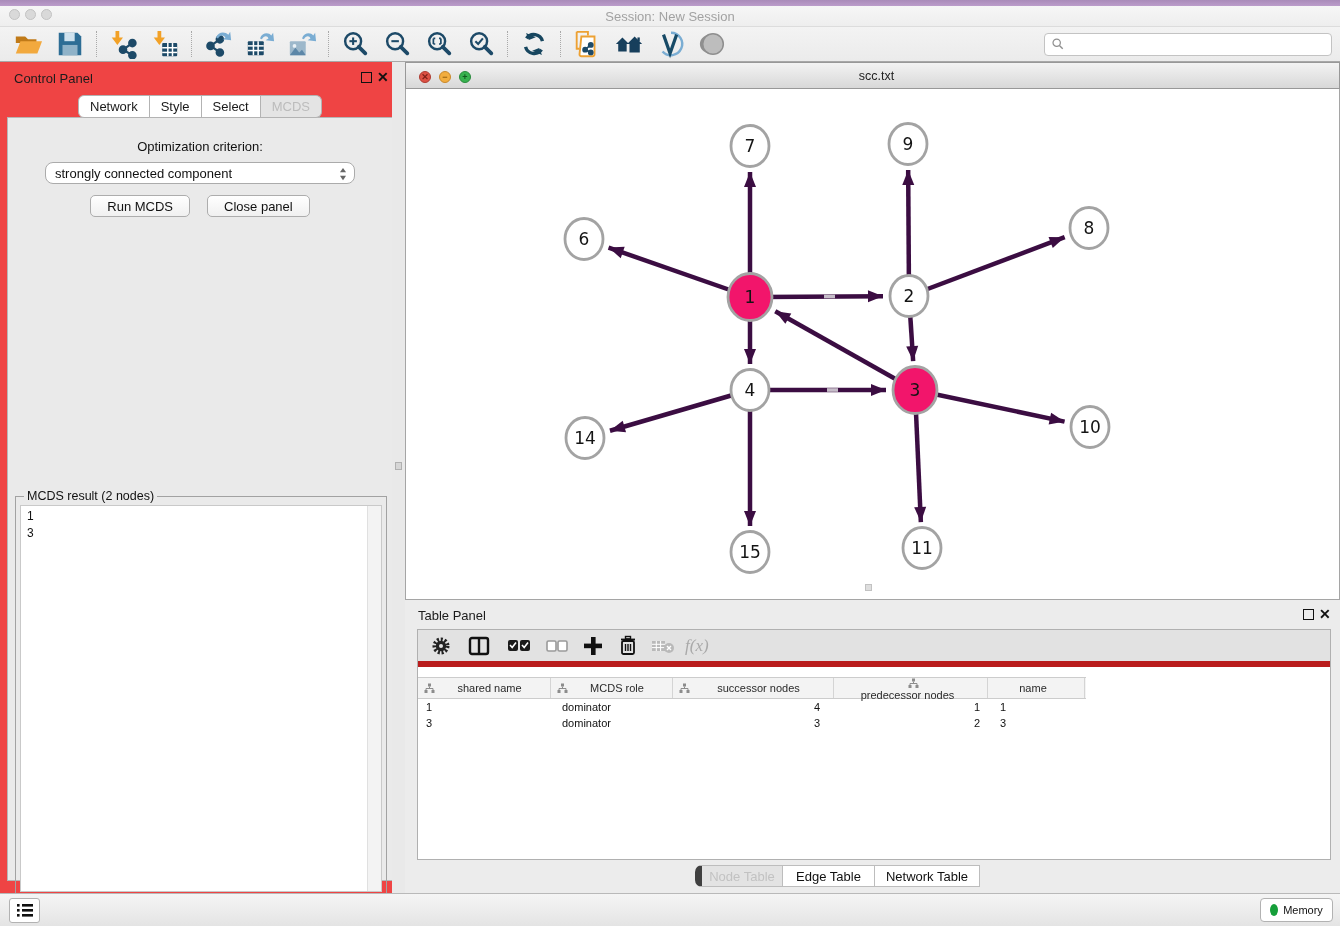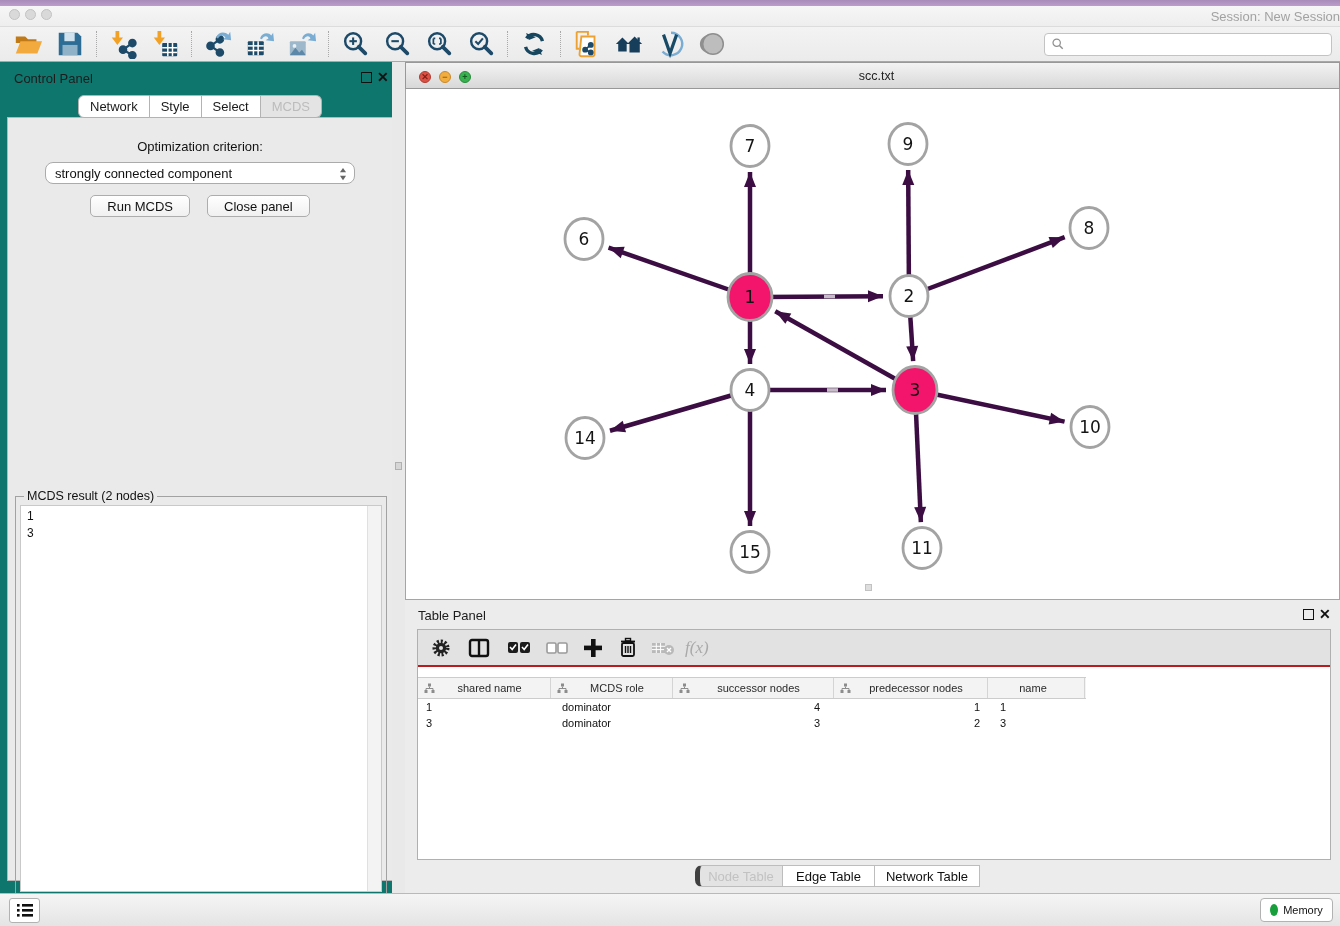--- a/index.html
+++ b/index.html
@@ -3,29 +3,29 @@
 <meta charset="utf-8">
 <style>
 * { margin:0; padding:0; box-sizing:border-box; }
 body { width:1340px; height:926px; font-family:"Liberation Sans",sans-serif; }
 #app { position:relative; width:1340px; height:926px; background:#e9e9e9; overflow:hidden; }
 
 
 .purple { position:absolute; left:0; top:0; width:1340px; height:6px; background:linear-gradient(#a98bb9,#bb9cca); }
 .titlebar { position:absolute; left:0; top:6px; width:1340px; height:21px; background:linear-gradient(#f6f6f6,#eeeeee); border-bottom:1px solid #dcdcdc; }
 .light { position:absolute; top:3px; width:11px; height:11px; border-radius:50%; background:#d9d9d9; border:1px solid #c3c3c3; }
-.win-title { position:absolute; left:0; right:0; top:3px; text-align:right; font-size:13px; color:#a2a2a2; }
+.win-title { position:absolute; left:0; right:0; top:3px; text-align:center; font-size:13px; color:#a2a2a2; }
 
 .toolbar { position:absolute; left:0; top:27px; width:1340px; height:35px; background:linear-gradient(#f3f3f3,#ebebeb); border-bottom:1px solid #a8a8a8; display:flex; align-items:center; padding:0 8px 0 7px; }
 .tb-icon { width:30px; height:30px; flex:0 0 auto; margin:0 6px; }
 .tb-sep { width:1px; height:26px; border-left:1px dotted #a9a9a9; margin:0 5px; flex:0 0 auto; }
 .search { margin-left:auto; width:288px; height:23px; background:#fff; border:1px solid #c3c3c3; border-radius:4px; display:flex; align-items:center; padding-left:6px; }
 
 
-.cp { position:absolute; left:0; top:62px; width:392px; height:831px; background:#0f766e; }
+.cp { position:absolute; left:0; top:62px; width:392px; height:831px; background:#ef4444; }
 .cp-title { position:absolute; left:14px; top:9px; font-size:13px; color:#1c1c1c; }
 .float-ic { position:absolute; width:11px; height:11px; border:1.5px solid #111; }
 .close-ic { position:absolute; font-size:14px; font-weight:bold; color:#111; line-height:11px; }
 .cp-tabs { position:absolute; left:78px; top:33px; height:23px; display:flex; z-index:2; }
 .cp-tab { height:23px; border:1px solid #b3b3b3; border-left:none; background:#fff; font-size:13px; color:#1a1a1a; display:flex; align-items:center; justify-content:center; padding:0 11px; }
 .cp-tab:first-child { border-left:1px solid #b3b3b3; border-radius:6px 0 0 6px; }
 .cp-tab:last-child { border-radius:0 6px 6px 0; }
 .cp-tab.sel { background:#e4e4e4; color:#bcbcbc; }
 .cp-body { position:absolute; left:7px; top:55px; width:386px; height:764px; background:#eaeaea; border:1px solid #b6b6b6; }
 .opt-label { margin-top:21px; text-align:center; font-size:13px; color:#111; }
@@ -50,34 +50,34 @@
 .tl { position:absolute; top:7.5px; width:12px; height:12px; border-radius:50%; }
 .tl span { position:absolute; left:0; top:0; width:100%; height:100%; display:flex; align-items:center; justify-content:center; font-size:9px; font-weight:bold; }
 .net-title { position:absolute; left:8px; right:0; top:6px; text-align:center; font-size:12.5px; color:#222; }
 .net-canvas { position:absolute; left:0; top:27px; width:935px; height:511px; background:#fff; border:1px solid #a5a5a5; border-top:none; }
 .h-handle { position:absolute; left:459px; bottom:8px; width:7px; height:7px; background:#dedede; border:1px solid #c2c2c2; }
 
 
 .tp { position:absolute; left:405px; top:600px; width:935px; height:293px; background:#ececec; }
 .tp-title { position:absolute; left:13px; top:8px; font-size:13px; color:#1c1c1c; }
 .tp-box { position:absolute; left:12px; top:29px; width:914px; height:231px; background:#fff; border:1px solid #b0b0b0; }
-.tp-toolbar { position:absolute; left:0; top:0; right:0; height:37px; background:#e2e2e2; border-bottom:2px solid #b91c1c; display:flex; align-items:center; padding-left:13px; }
+.tp-toolbar { position:absolute; left:0; top:0; right:0; height:37px; background:#e2e2e2; border-bottom:6px solid #b91c1c; display:flex; align-items:center; padding-left:13px; }
 .fx { font-family:"Liberation Serif",serif; font-style:italic; font-size:17px; color:#a9a9a9; }
 .tbl { position:absolute; left:0px; top:47px; width:668px; }
 .tbl-head { display:flex; height:22px; background:#f3f3f3; border-top:1px solid #cccccc; border-bottom:1px solid #cccccc; }
 .th { position:relative; display:flex; align-items:center; border-right:1px solid #d4d4d4; font-size:11px; color:#2a2a2a; }
 .th .lbl { flex:1; text-align:center; padding-right:6px; }
 .th svg { margin-left:6px; flex:0 0 auto; }
 .tbl-row { display:flex; height:16px; font-size:11px; color:#111; }
 .td { display:flex; align-items:center; }
 
 
 .tp-tabs { position:absolute; left:290px; top:265px; display:flex; height:22px; }
 .tp-tab { height:22px; border:1px solid #bdbdbd; border-left:none; background:#fff; font-size:13px; color:#111; display:flex; align-items:center; justify-content:center; }
-.tp-tab:first-child { border-left:5px solid #404040; border-radius:7px 0 0 7px; }
+.tp-tab:first-child { border-left:7px solid #404040; border-radius:7px 0 0 7px; }
 .tp-tab:last-child { border-radius:0 7px 7px 0;margin-top:48px; }
 .tp-tab.sel { background:#e3e3e3; color:#c2c2c2; }
 
 
 .statusbar { position:absolute; left:0; top:893px; width:1340px; height:33px; background:linear-gradient(#f5f5f5,#e4e4e4); border-top:1px solid #b9b9b9;padding-left:41px; }
 .list-btn { position:absolute; left:9px; top:4px; width:31px; height:25px; background:#fff; border:1px solid #b2b2b2; border-radius:3px; display:flex; align-items:center; justify-content:center; }
 .mem-btn { position:absolute; right:7px; top:4px; width:73px; height:24px; background:#fff; border:1px solid #b2b2b2; border-radius:4px; display:flex; align-items:center; justify-content:center; gap:5px; font-size:11px; color:#111; }
 .mem-dot { width:8px; height:12px; border-radius:50%; background:#169f3a; }
 </style>
 </head>
@@ -405,21 +405,21 @@
                   <rect x="4" y="0.5" width="3" height="3"></rect>
                   <rect x="0.5" y="7" width="3" height="3"></rect>
                   <rect x="7.5" y="7" width="3" height="3"></rect>
                 </g>
                 <g stroke="#8c8c8c" stroke-width="1">
                   <path d="M5.5 3.5 v2 M2 7 v-1.5 h7 V7" fill="none"></path>
                 </g>
               </svg>
               <span class="lbl">successor nodes</span>
             </div>
-            <div class="th" style="width: 154px;">
+            <div class="th" style="width: 154px; flex-direction: column;">
               <svg width="11" height="11" viewBox="0 0 11 11">
                 <g fill="#8c8c8c">
                   <rect x="4" y="0.5" width="3" height="3"></rect>
                   <rect x="0.5" y="7" width="3" height="3"></rect>
                   <rect x="7.5" y="7" width="3" height="3"></rect>
                 </g>
                 <g stroke="#8c8c8c" stroke-width="1">
                   <path d="M5.5 3.5 v2 M2 7 v-1.5 h7 V7" fill="none"></path>
                 </g>
               </svg>

